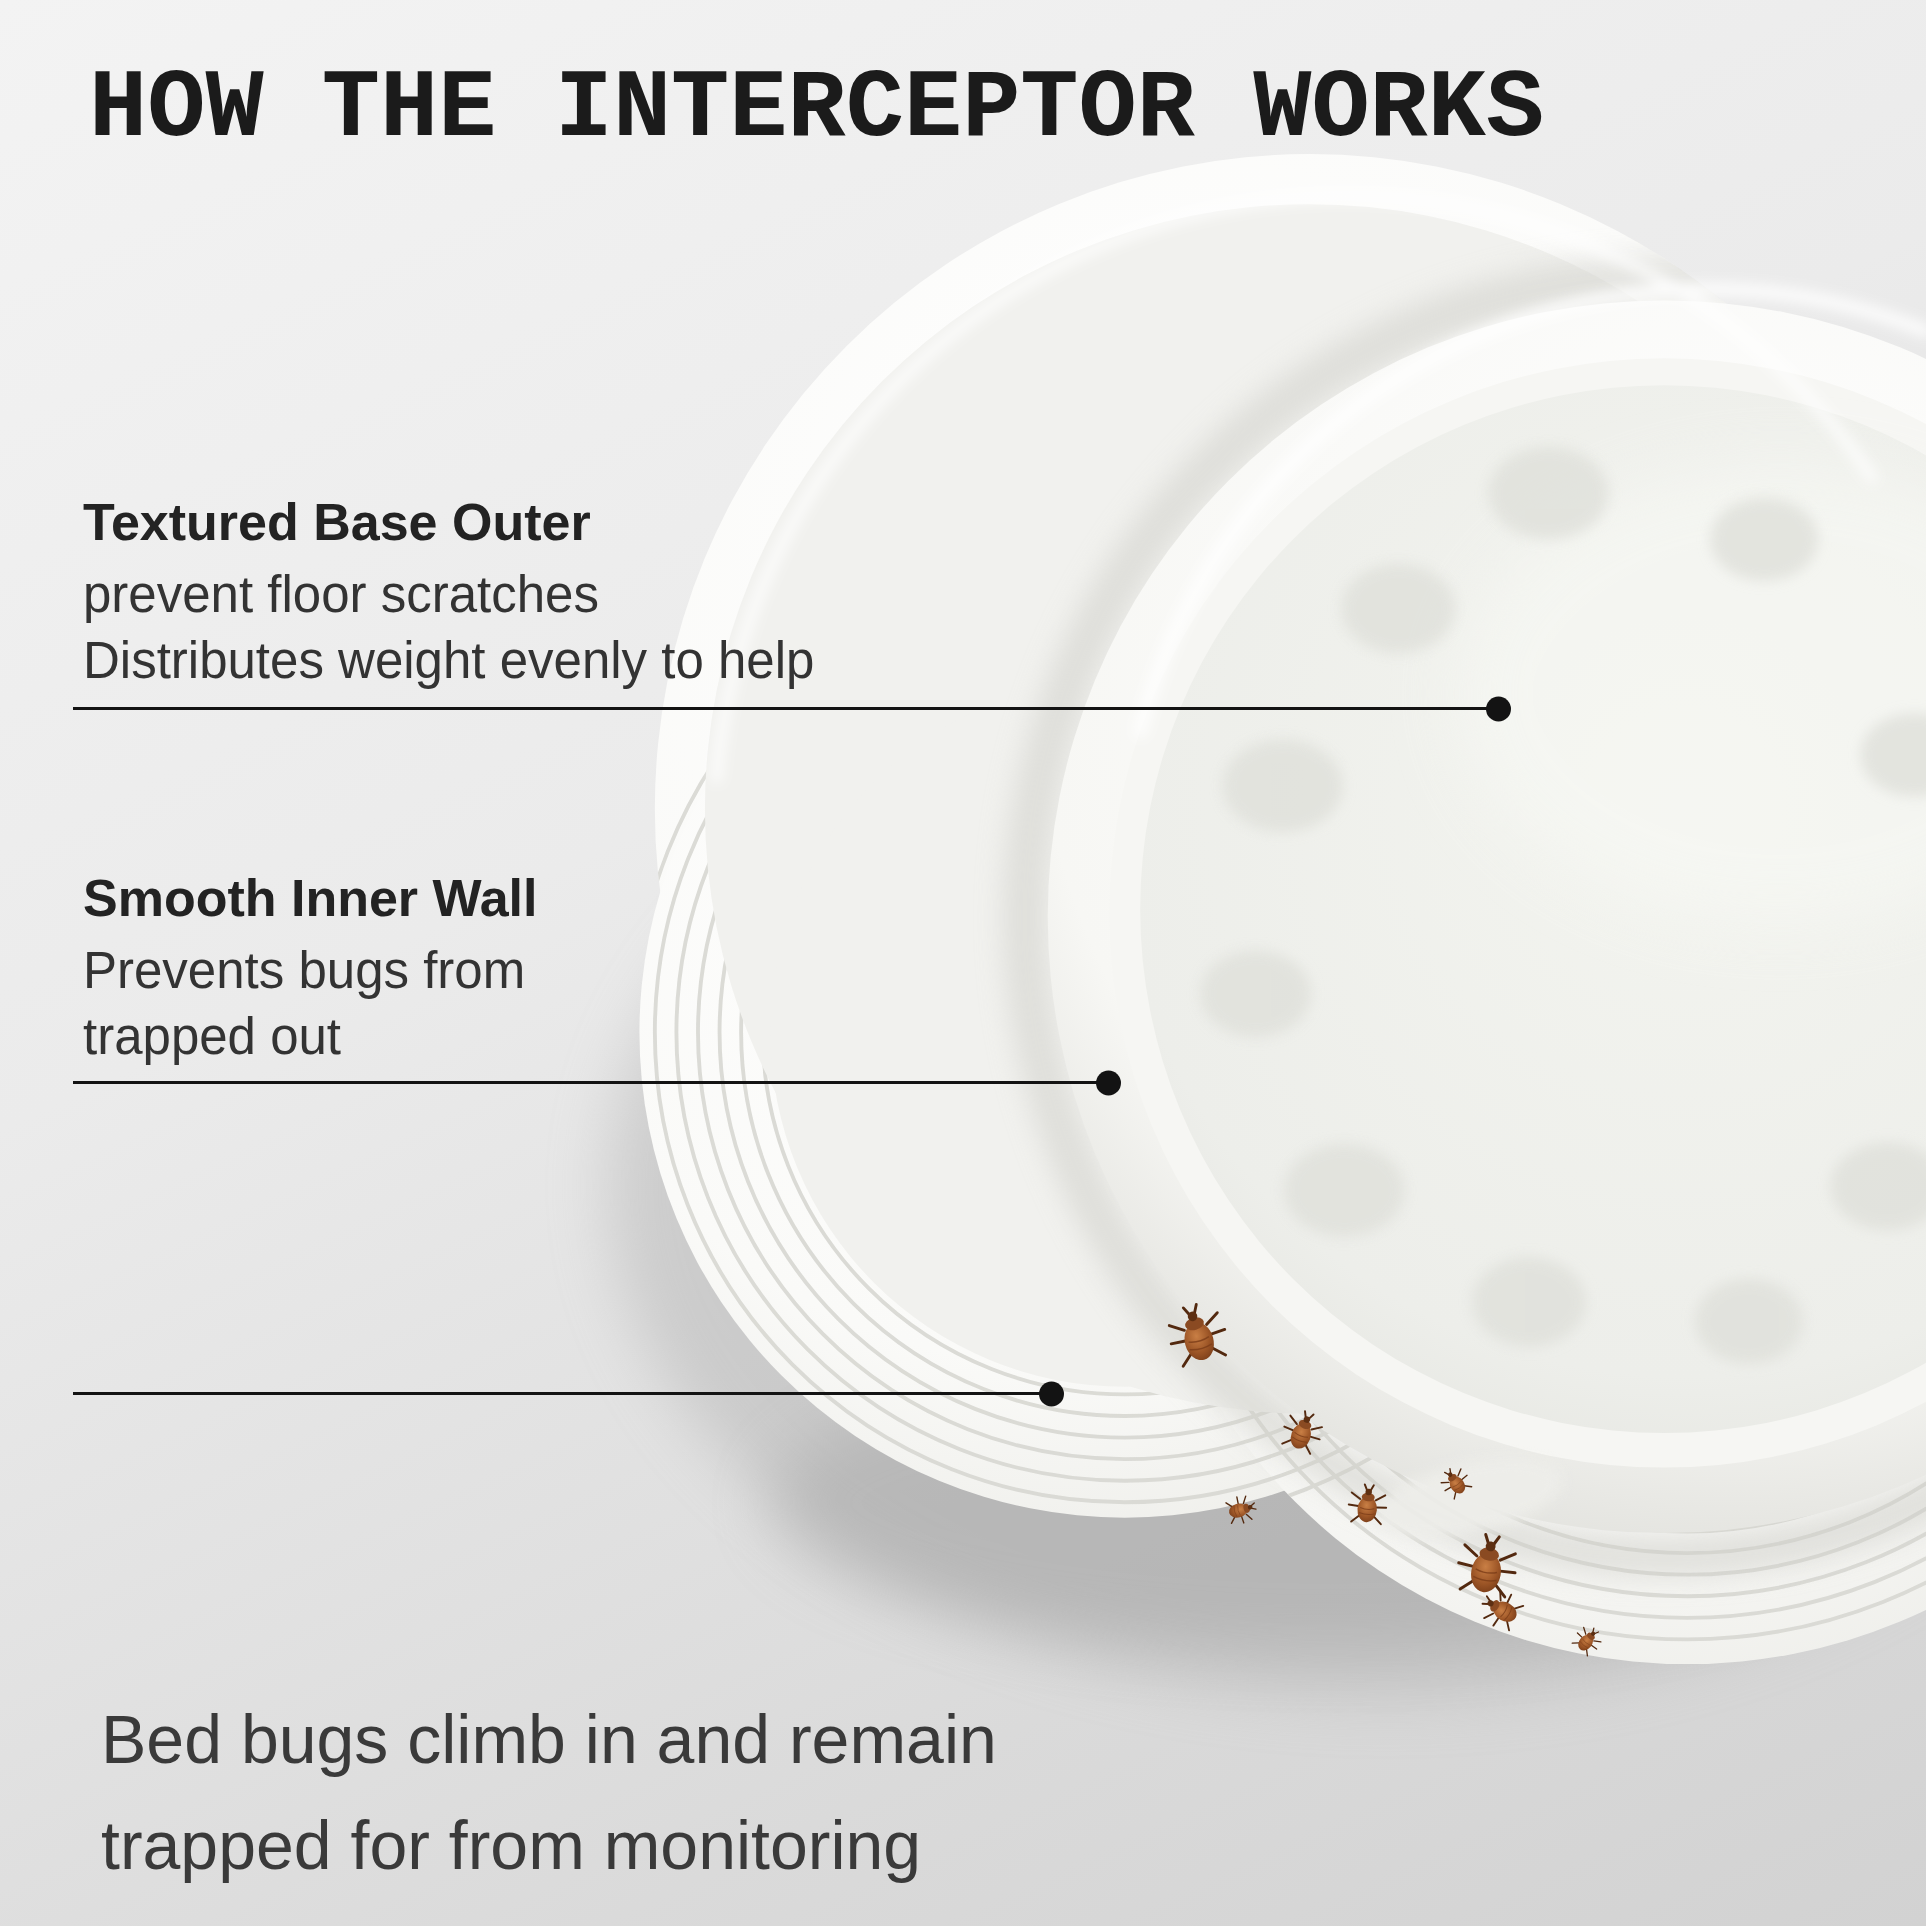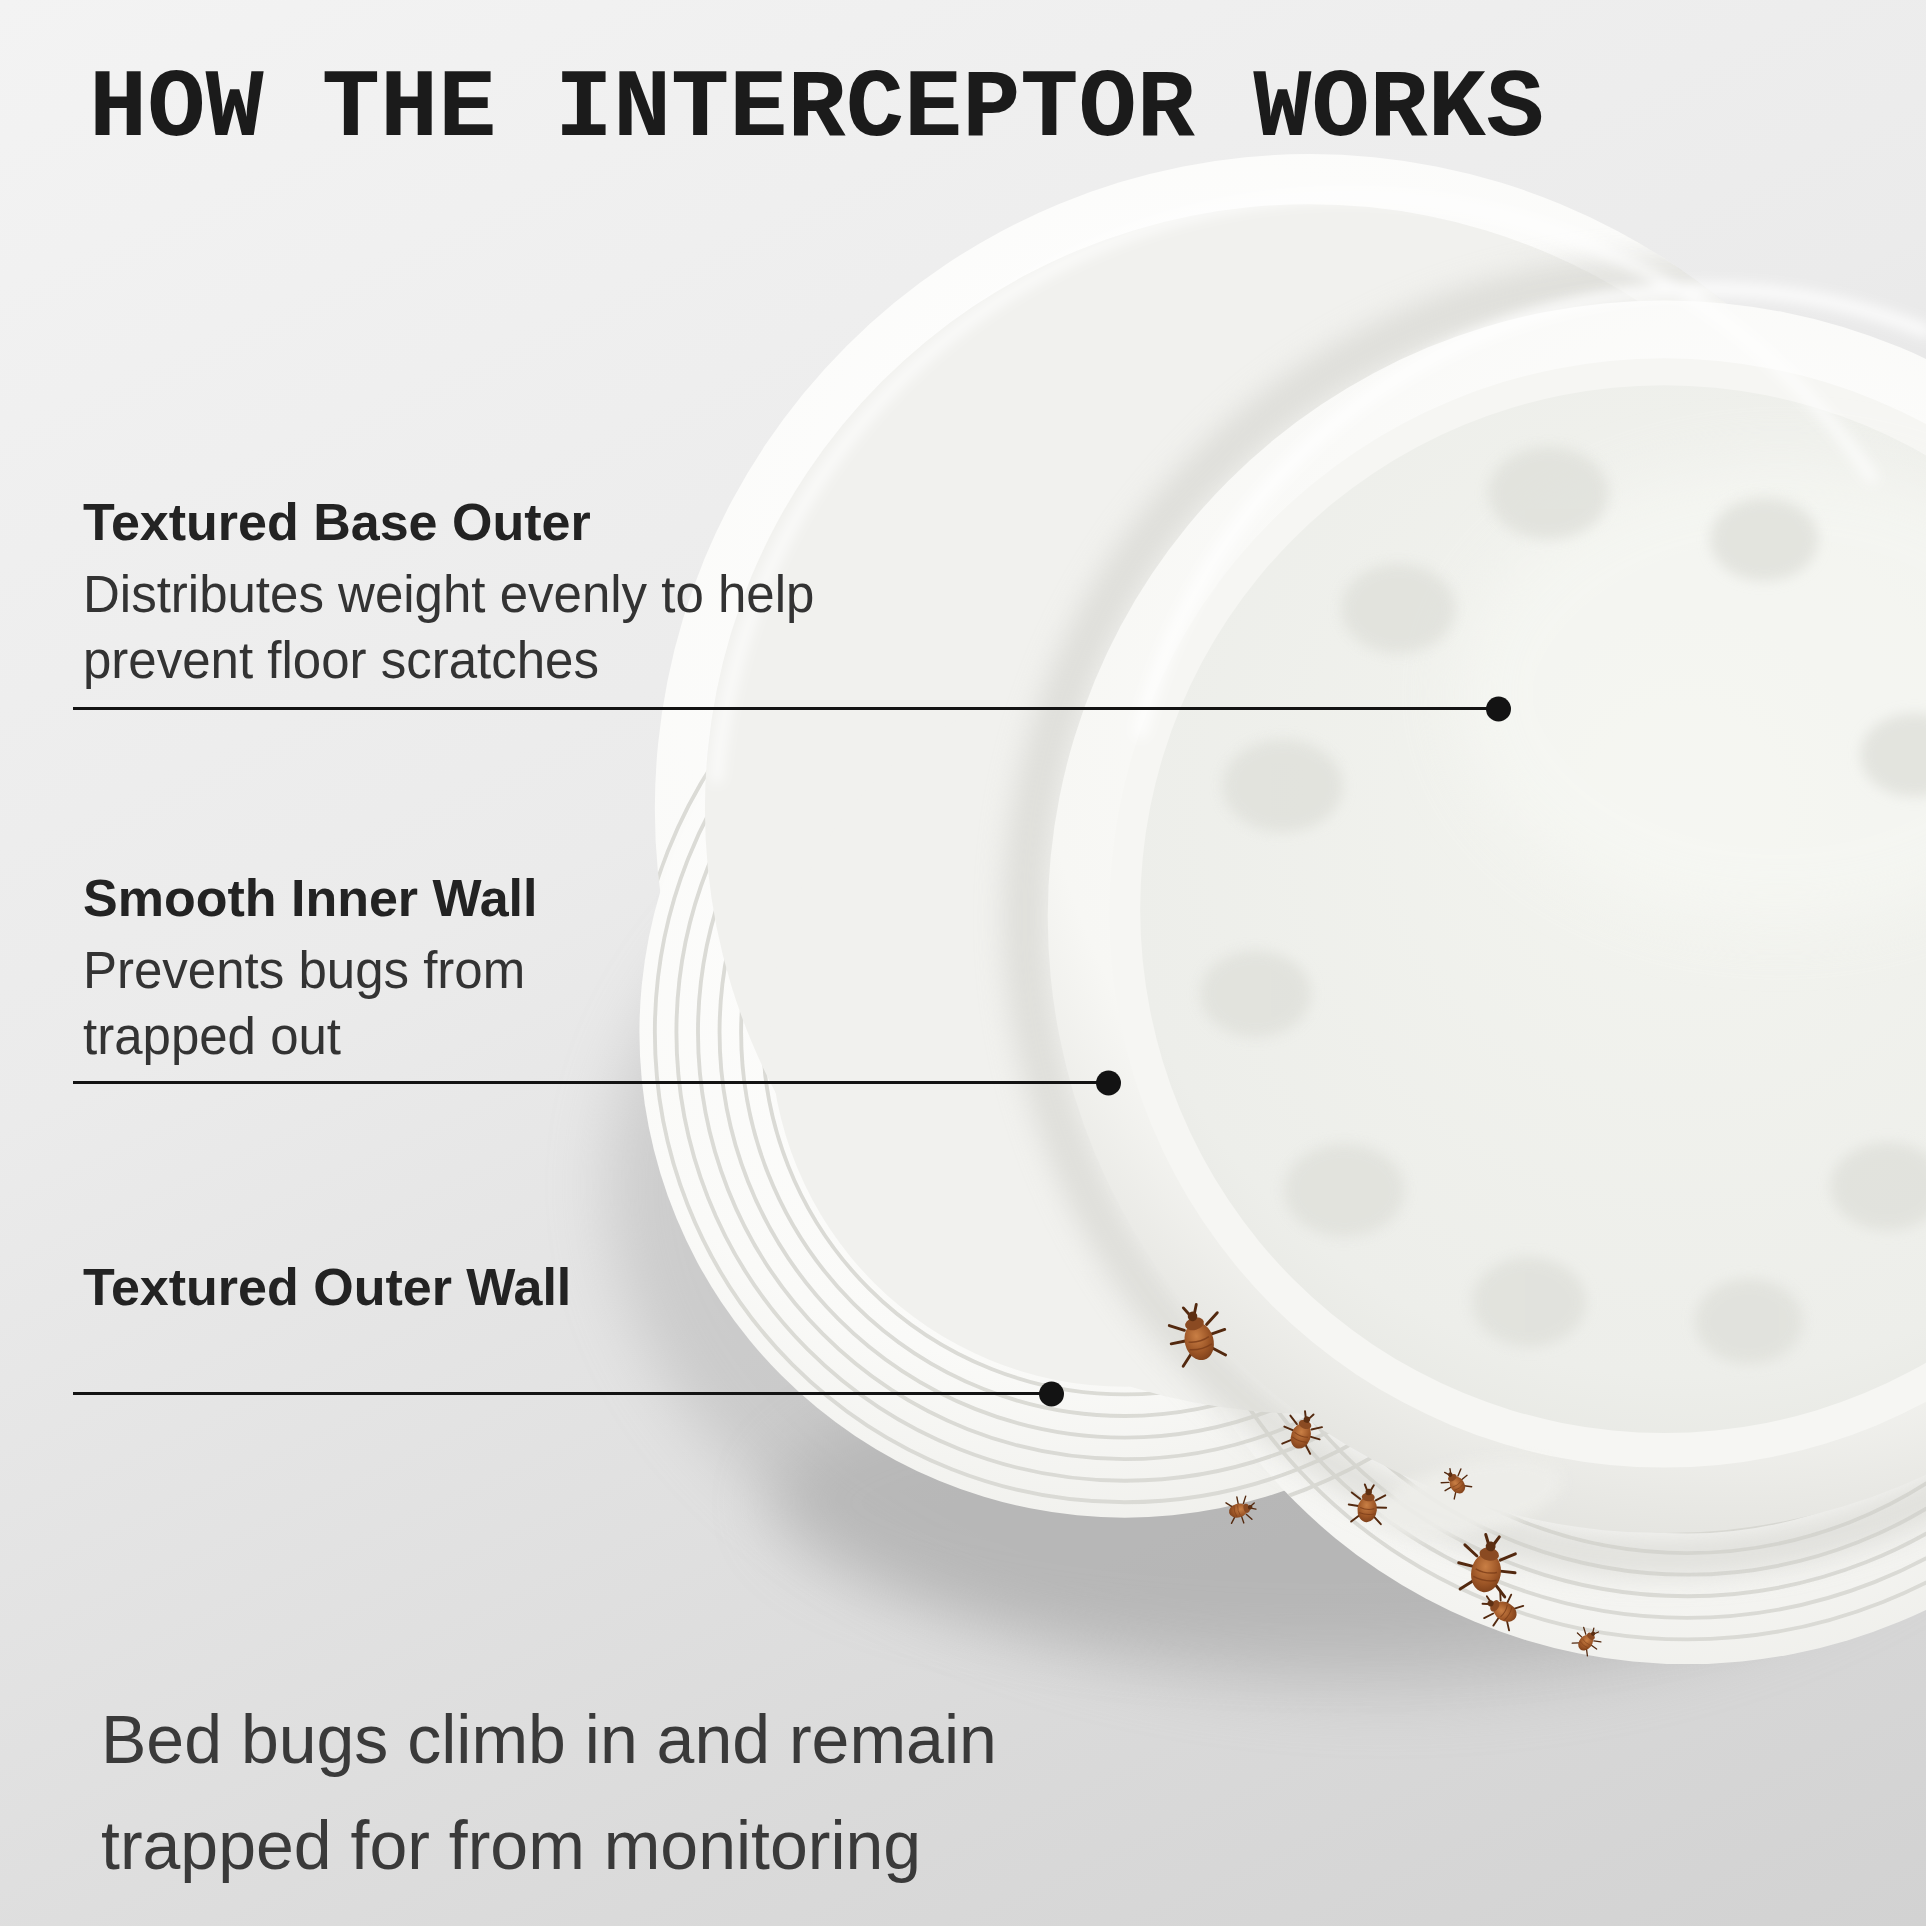--- a/index.html
+++ b/index.html
@@ -169,38 +169,37 @@
       <use href="#bug" transform="translate(1930 2035) rotate(10) scale(0.64)"></use>
       <use href="#bug" transform="translate(1950 2090) rotate(-60) scale(0.40)"></use>
       <use href="#bug" transform="translate(2060 2130) rotate(40) scale(0.28)"></use>
     </g>
   </svg>
 
   <h1 class="title">HOW THE INTERCEPTOR WORKS</h1>
 
   <section class="callout c1">
     <h2>Textured Base Outer</h2>
+    <p>prevent floor scratches</p>
     <p>Distributes weight evenly to help</p>
-    <p>prevent floor scratches</p>
   </section>
   <div class="leader l1">
     <span class="dot"></span>
   </div>
 
   <section class="callout c2">
     <h2>Smooth Inner Wall</h2>
     <p>Prevents bugs from</p>
     <p>trapped out</p>
   </section>
   <div class="leader l2">
     <span class="dot"></span>
   </div>
 
   <section class="callout c3">
-    <h2>Textured Outer Wall</h2>
   </section>
   <div class="leader l3">
     <span class="dot"></span>
   </div>
 
   <div class="footer">
     <p>Bed bugs climb in and remain</p>
     <p>trapped for from monitoring</p>
   </div>
 

